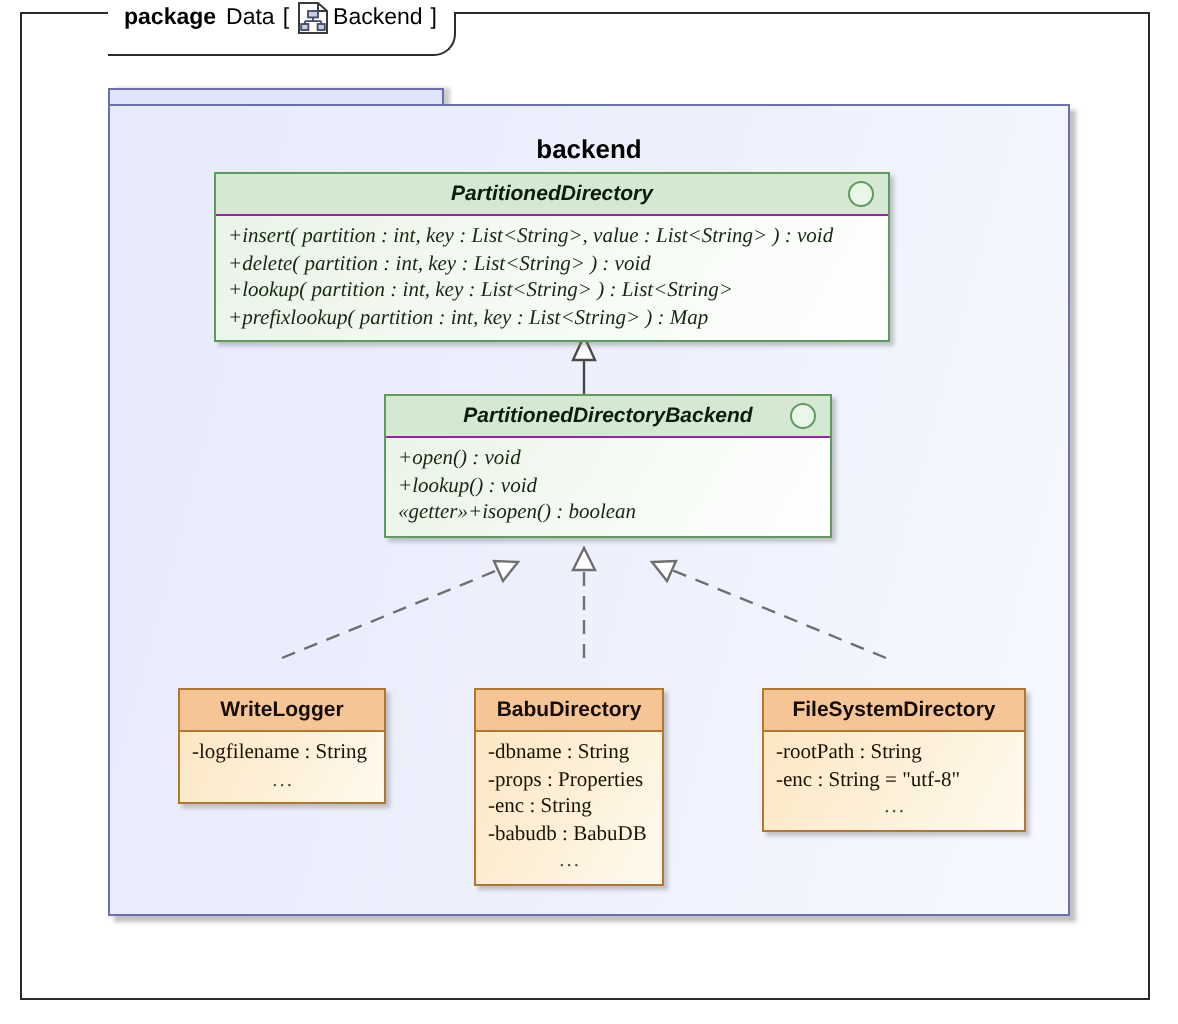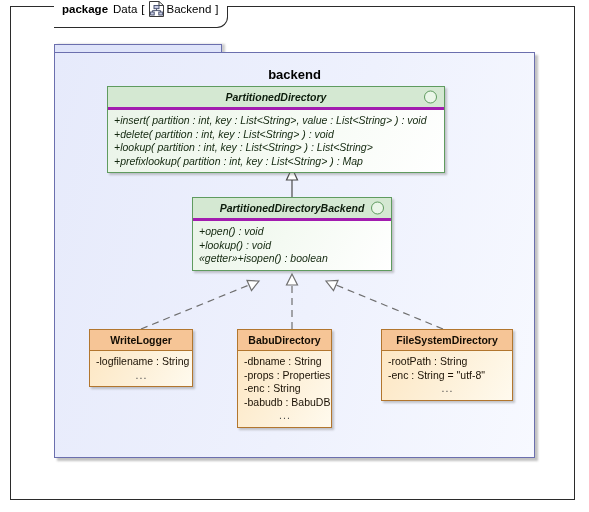--- a/index.html
+++ b/index.html
@@ -109,37 +109,38 @@
     position: relative;
     text-align: center;
     padding: 4px 20px 4px 20px;
     font-weight: bold;
     white-space: nowrap;
   }
   .uml-body {
     box-sizing: border-box;
     padding: 4px 5px 4px 6px;
     line-height: 13.5px;
+    font-family: Liberation Serif, serif;
   }
   .uml-body div { white-space: nowrap; }
   .ellipsis {
     text-align: center;
     letter-spacing: 1px;
     color: #4a4a4a;
   }
 
   
   .iface {
     border: 1px solid #5f9b5f;
     box-shadow: 2px 2px 2px rgba(120,120,120,0.4);
     background: #ffffff;
   }
   .iface .uml-head {
     background: #d4e8d2;
-    border-bottom: 3px solid #a21caf;
+    border-bottom: 1px solid #a21caf;
     font-style: italic;
     color: #0c1c0c;
   }
   .iface .uml-body {
     background: linear-gradient(120deg, #eaf4e8 0%, #f4faf2 45%, #ffffff 100%);
     font-style: italic;
     color: #13280f;
   }
   .iface-circle {
     position: absolute;
@@ -150,20 +151,21 @@
     height: 11px;
     border: 1px solid #5f9b5f;
     border-radius: 50%;
     background: #eaf6e8;
   }
 
   
   .cls {
     border: 1px solid #b2762e;
     box-shadow: 2px 2px 2px rgba(120,120,120,0.4);
+    margin-top: 15px;
   }
   .cls .uml-head {
     background: #f6c596;
     border-bottom: 1px solid #b2762e;
     color: #140d04;
     padding-left: 6px;
     padding-right: 6px;
   }
   .cls .uml-body {
     background: linear-gradient(120deg, #fde7c4 0%, #fdf0d8 50%, #fffaee 100%);
@@ -233,21 +235,21 @@
       <span class="iface-circle"></span>
     </div>
     <div class="uml-body">
       <div>+insert( partition : int, key : List&lt;String&gt;, value : List&lt;String&gt; ) : void</div>
       <div>+delete( partition : int, key : List&lt;String&gt; ) : void</div>
       <div>+lookup( partition : int, key : List&lt;String&gt; ) : List&lt;String&gt;</div>
       <div>+prefixlookup( partition : int, key : List&lt;String&gt; ) : Map</div>
     </div>
   </div>
 
-  <div class="uml-box iface" style="left:192px; top:197px; width:200px;">
+  <div class="uml-box iface" style="left:192px; top:197px; width:224px;">
     <div class="uml-head">
       <span>PartitionedDirectoryBackend</span>
       <span class="iface-circle"></span>
     </div>
     <div class="uml-body">
       <div>+open() : void</div>
       <div>+lookup() : void</div>
       <div>«getter»+isopen() : boolean</div>
     </div>
   </div>

